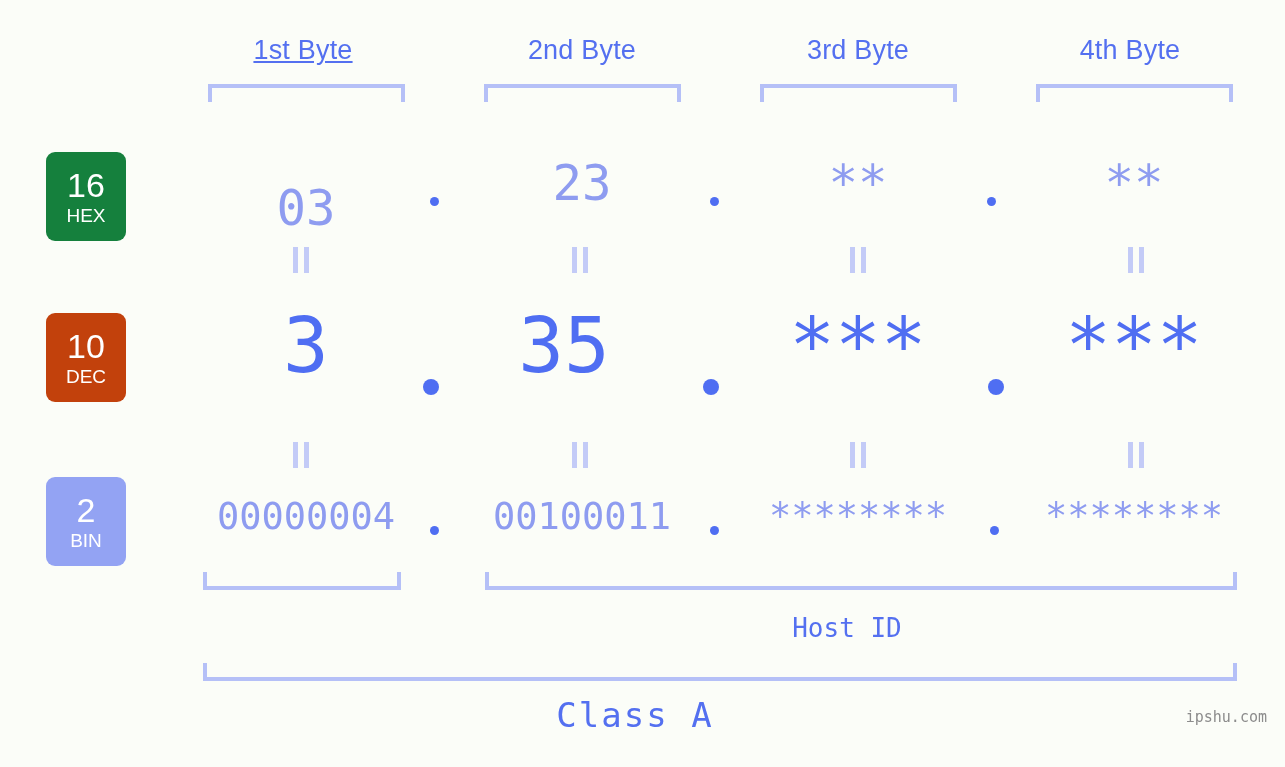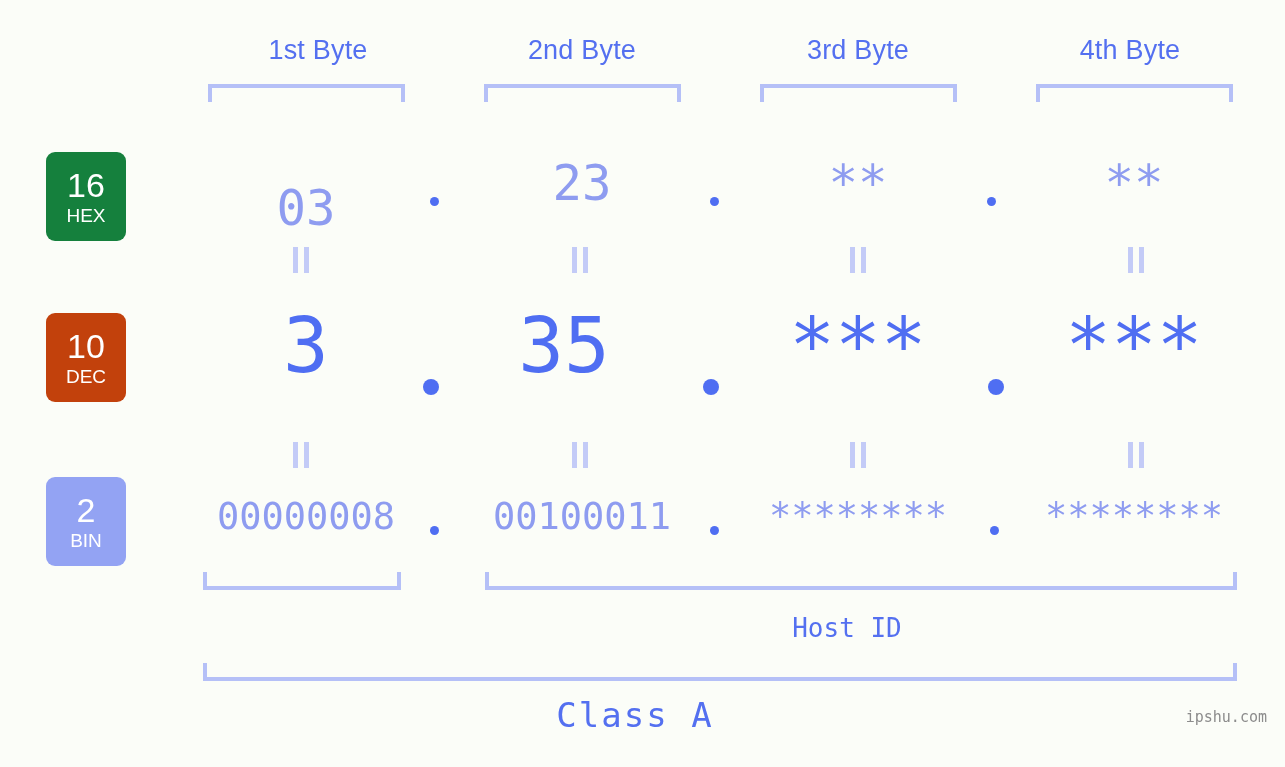--- a/index.html
+++ b/index.html
@@ -104,21 +104,21 @@
     font-size:15px;
     color:#8c8c8c;
     margin-left:32px;
   }
 </style>
 </head>
 <body>
 
 <div class="stage">
 
-  <div class="byte-label" style="left:208px;">1st Byte</div>
+  <div class="byte-label" style="left:193px;text-decoration:underline;">1st Byte</div>
   <div class="byte-label" style="left:472px;">2nd Byte</div>
   <div class="byte-label" style="left:748px;">3rd Byte</div>
   <div class="byte-label" style="left:1020px;">4th Byte</div>
 
   <div class="bracket down" style="left:208px;top:84px;width:197px;"></div>
   <div class="bracket down" style="left:484px;top:84px;width:197px;"></div>
   <div class="bracket down" style="left:760px;top:84px;width:197px;"></div>
   <div class="bracket down" style="left:1036px;top:84px;width:197px;"></div>
 
   <div class="badge" style="top:152px;height:89px;background:#15803d;">
@@ -182,21 +182,21 @@
   <div class="eq" style="left:849px;top:442px;">
       <i class="a"></i>
       <i class="b"></i>
     </div>
   <div class="eq" style="left:1127px;top:442px;">
       <i class="a"></i>
       <i class="b"></i>
     </div>
 
   <div class="row-bin">
-    <div class="cell" style="left:196px;top:495px;width:220px;">00000008</div>
+    <div class="cell" style="left:196px;top:495px;width:220px;">00000004</div>
     <div class="cell" style="left:472px;top:495px;width:220px;">00100011</div>
     <div class="cell" style="left:748px;top:495px;width:220px;">********</div>
     <div class="cell" style="left:1024px;top:495px;width:220px;">********</div>
     <div class="dot" style="left:430px;top:526px;width:9px;height:9px;"></div>
     <div class="dot" style="left:710px;top:526px;width:9px;height:9px;"></div>
     <div class="dot" style="left:990px;top:526px;width:9px;height:9px;"></div>
   </div>
 
   <div class="bracket up" style="left:203px;top:572px;width:198px;"></div>
   <div class="bracket up" style="left:485px;top:572px;width:752px;"></div>

